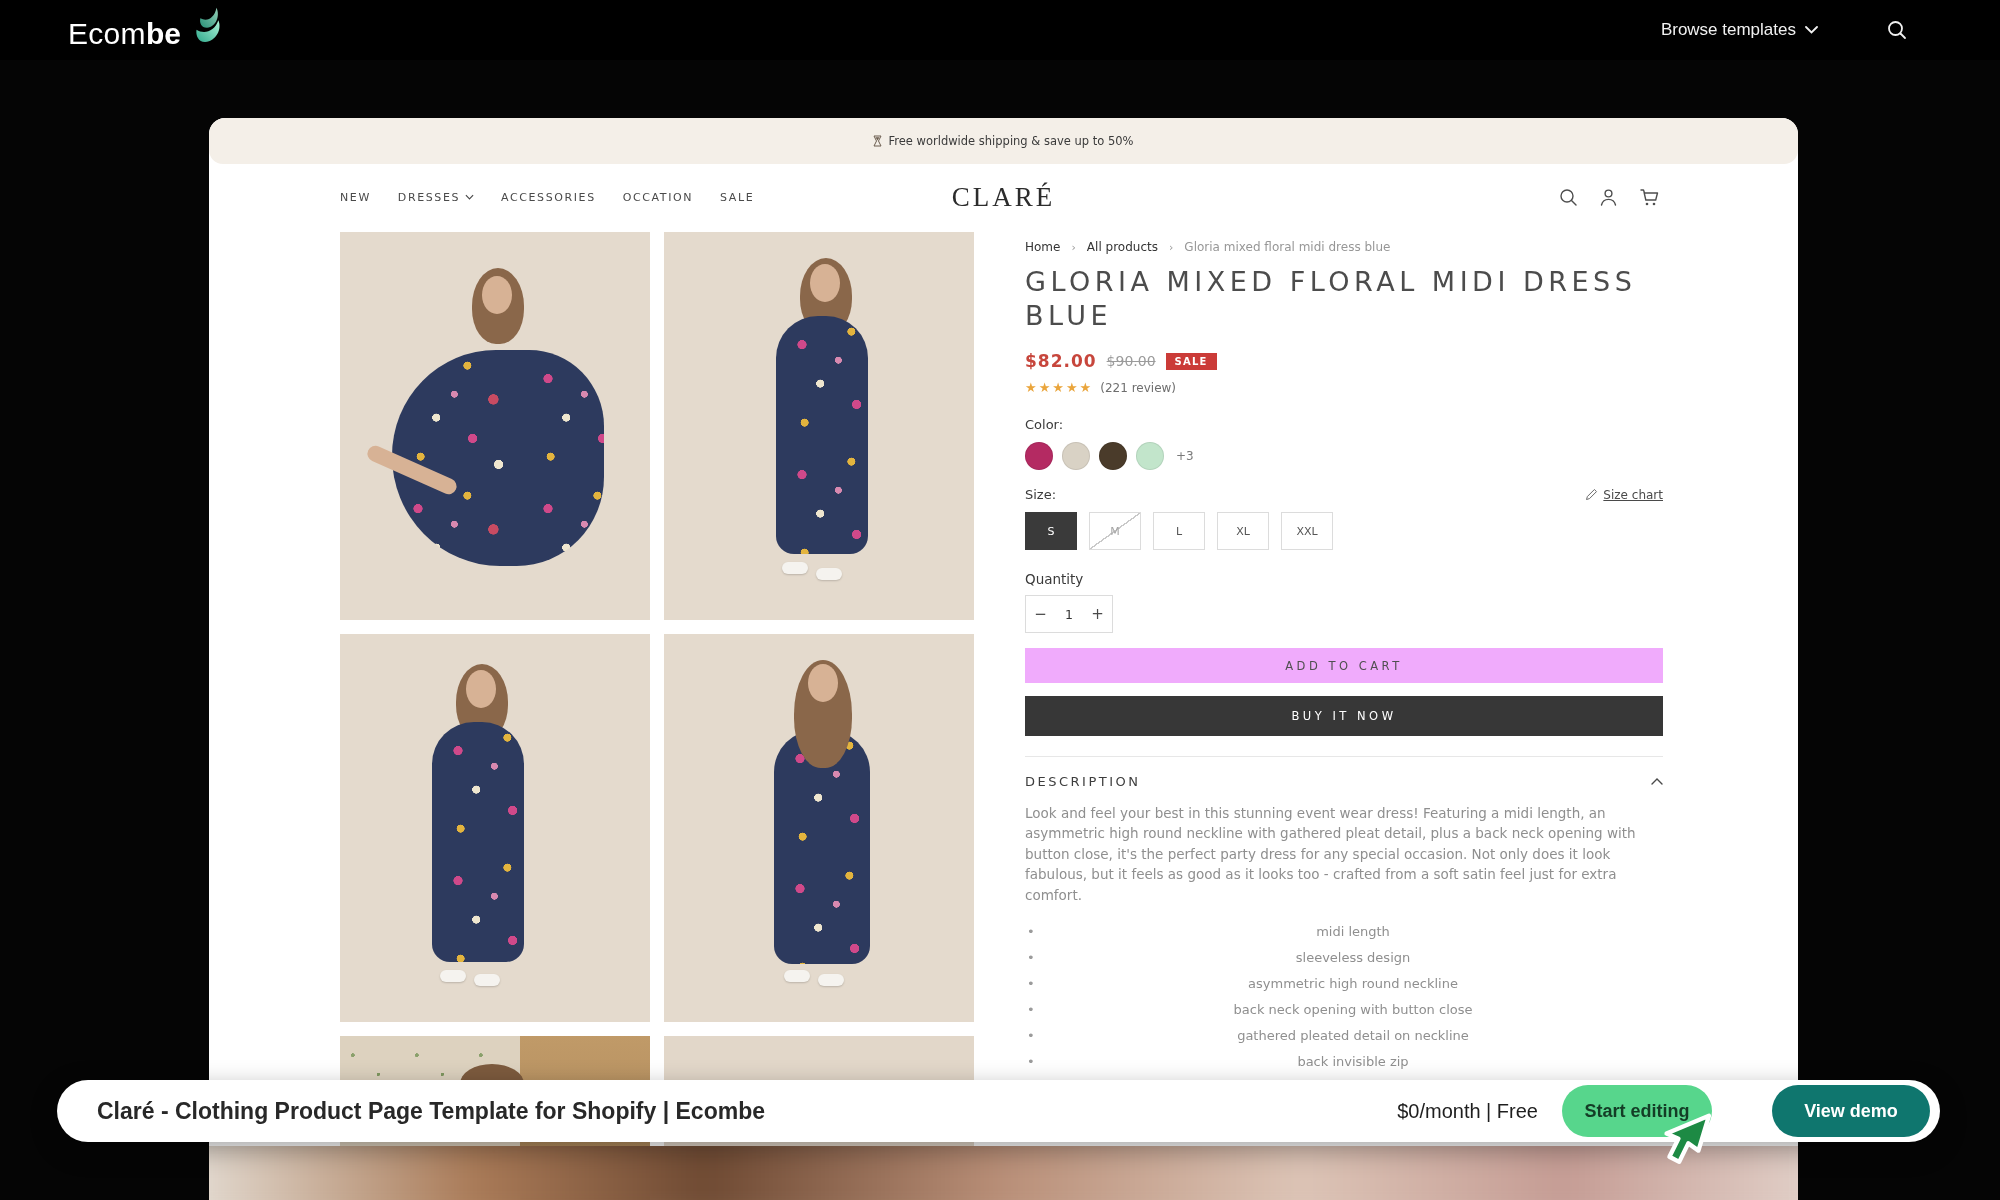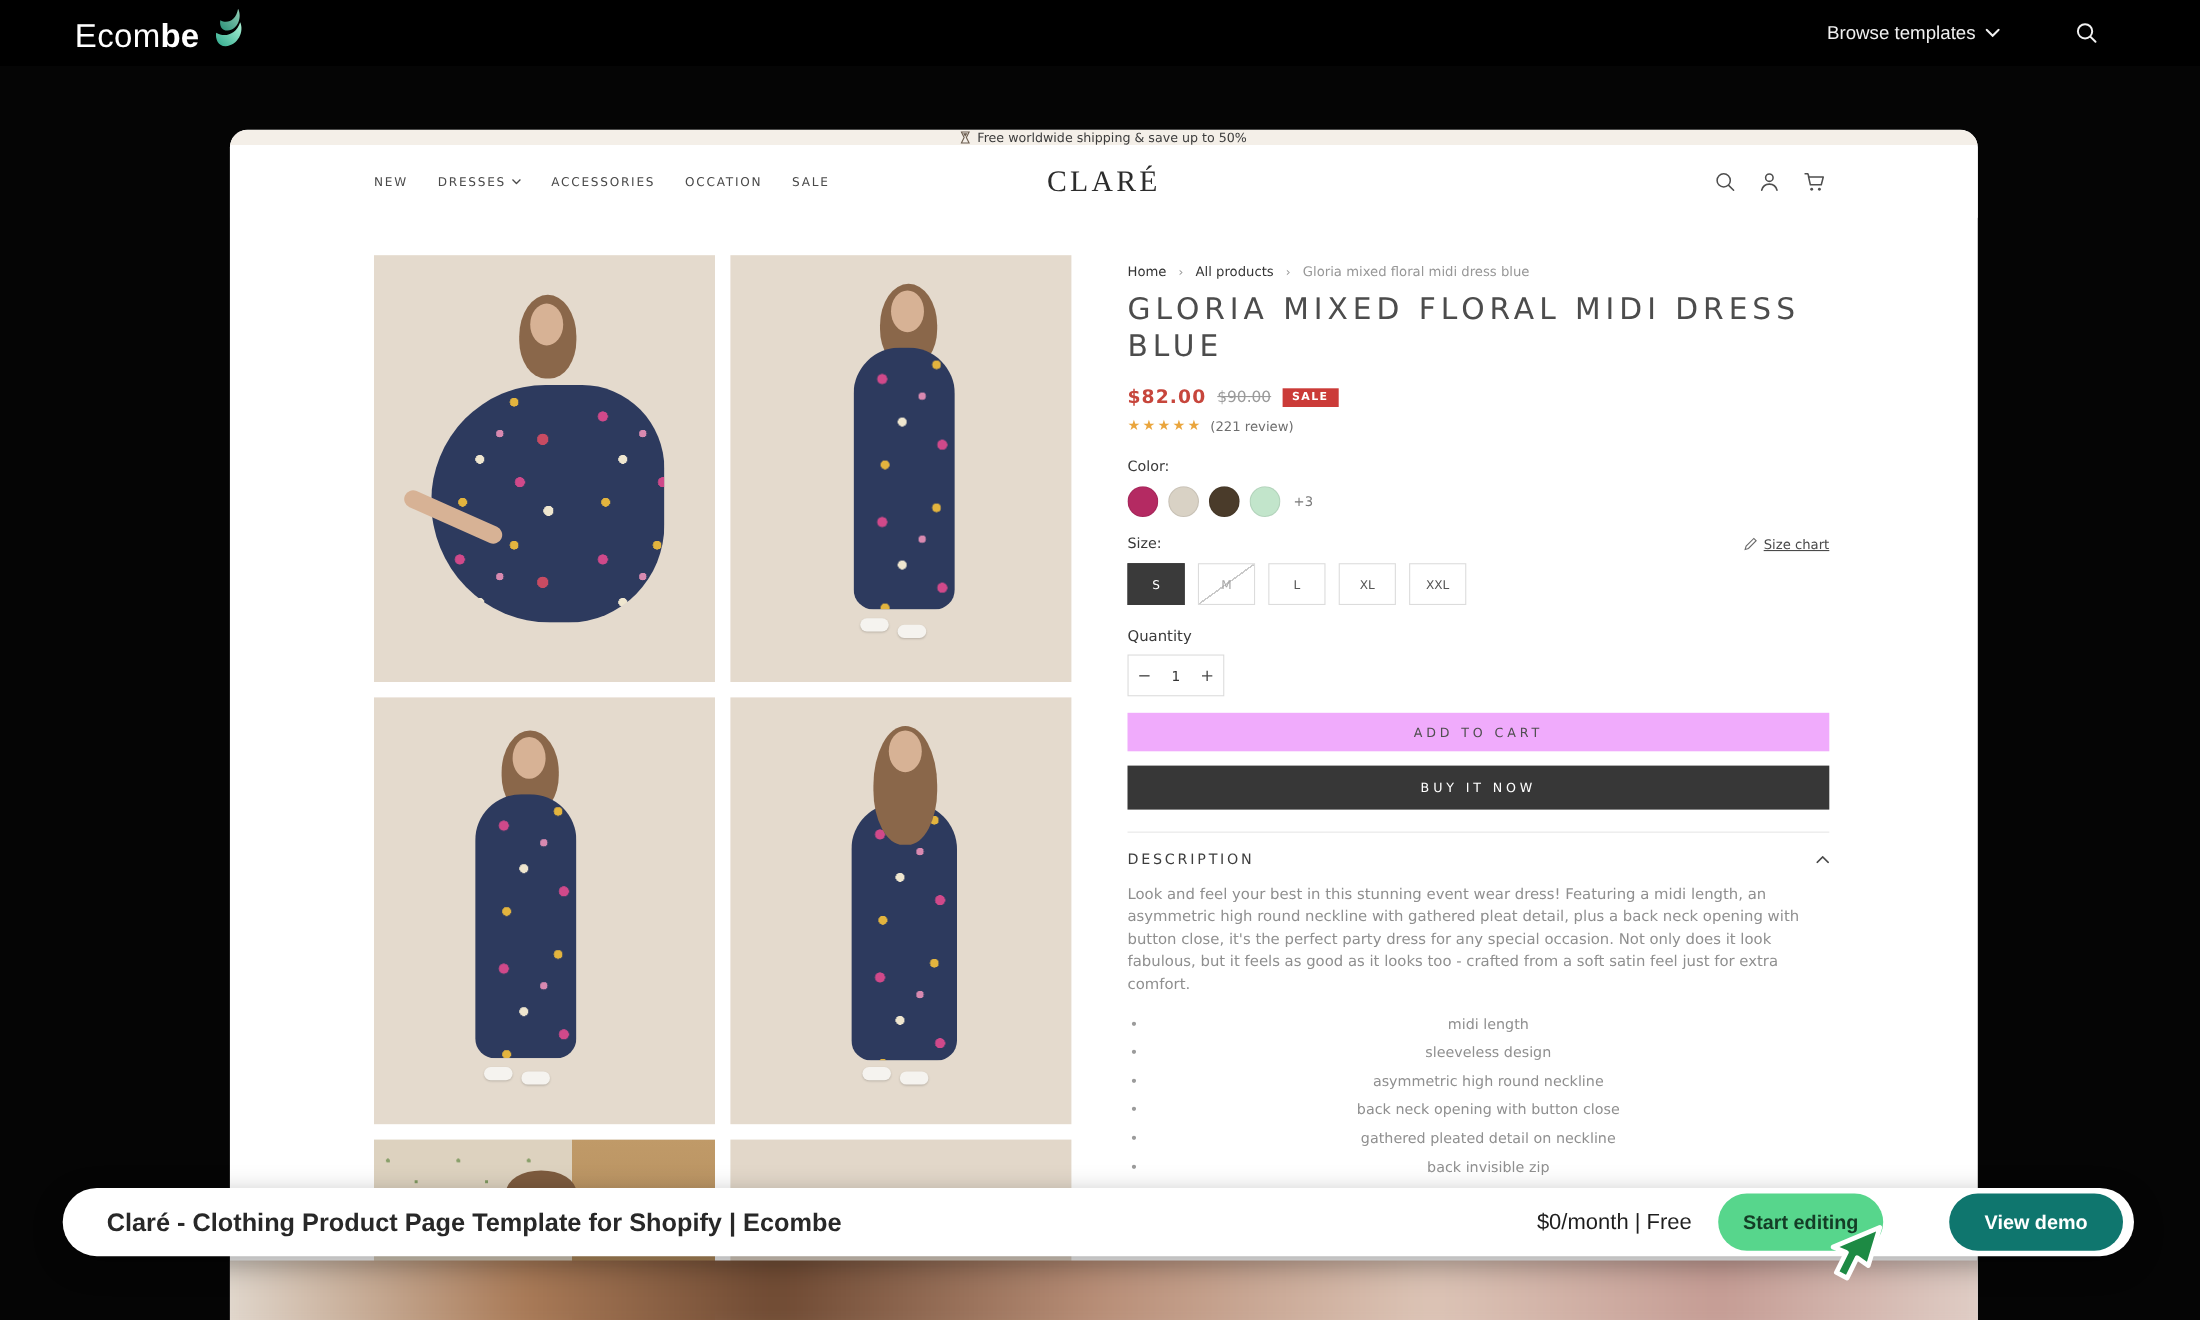--- a/index.html
+++ b/index.html
@@ -13,22 +13,22 @@
   .logo .lg-reg{font-weight:400;letter-spacing:.3px;}
   .logo .lg-bold{font-weight:700;}
   .logo svg{margin-left:6px;transform:translateY(-6px);}
   .header-right{display:flex;align-items:center;margin-right:92px;gap:68px;}
   .browse{display:flex;align-items:center;gap:9px;color:#f1f1f1;font-size:17px;cursor:pointer;}
 
   
   .frame{position:absolute;left:209px;top:118px;width:1589px;height:1082px;background:#fff;
          border-radius:16px 16px 0 0;overflow:hidden;
          font-family:"DejaVu Sans",sans-serif;}
-  .announce{height:14px;background:#f4efe8;display:flex;align-items:center;justify-content:center;
-            gap:6px;font-size:11.5px;color:#3b3b3b;}
+  .announce{height:46px;background:#f4efe8;display:flex;align-items:center;justify-content:center;
+            gap:6px;font-size:11.5px;color:#3b3b3b;border-radius:14px;}
   .store-nav{position:relative;height:66px;background:#fff;display:flex;align-items:center;}
   .snav-left{display:flex;gap:27px;margin-left:131px;}
   .snav-item{font-size:11px;letter-spacing:1.6px;color:#4a4a4a;font-weight:500;display:flex;
              align-items:center;gap:5px;cursor:pointer;}
   .store-logo{position:absolute;left:50%;transform:translateX(-50%);font-family:"Liberation Serif",serif;
               font-size:27px;letter-spacing:3px;color:#2c2c2c;cursor:pointer;}
   .snav-icons{position:absolute;right:138px;display:flex;gap:21px;align-items:center;}
   .snav-icons svg{cursor:pointer;}
 
   

